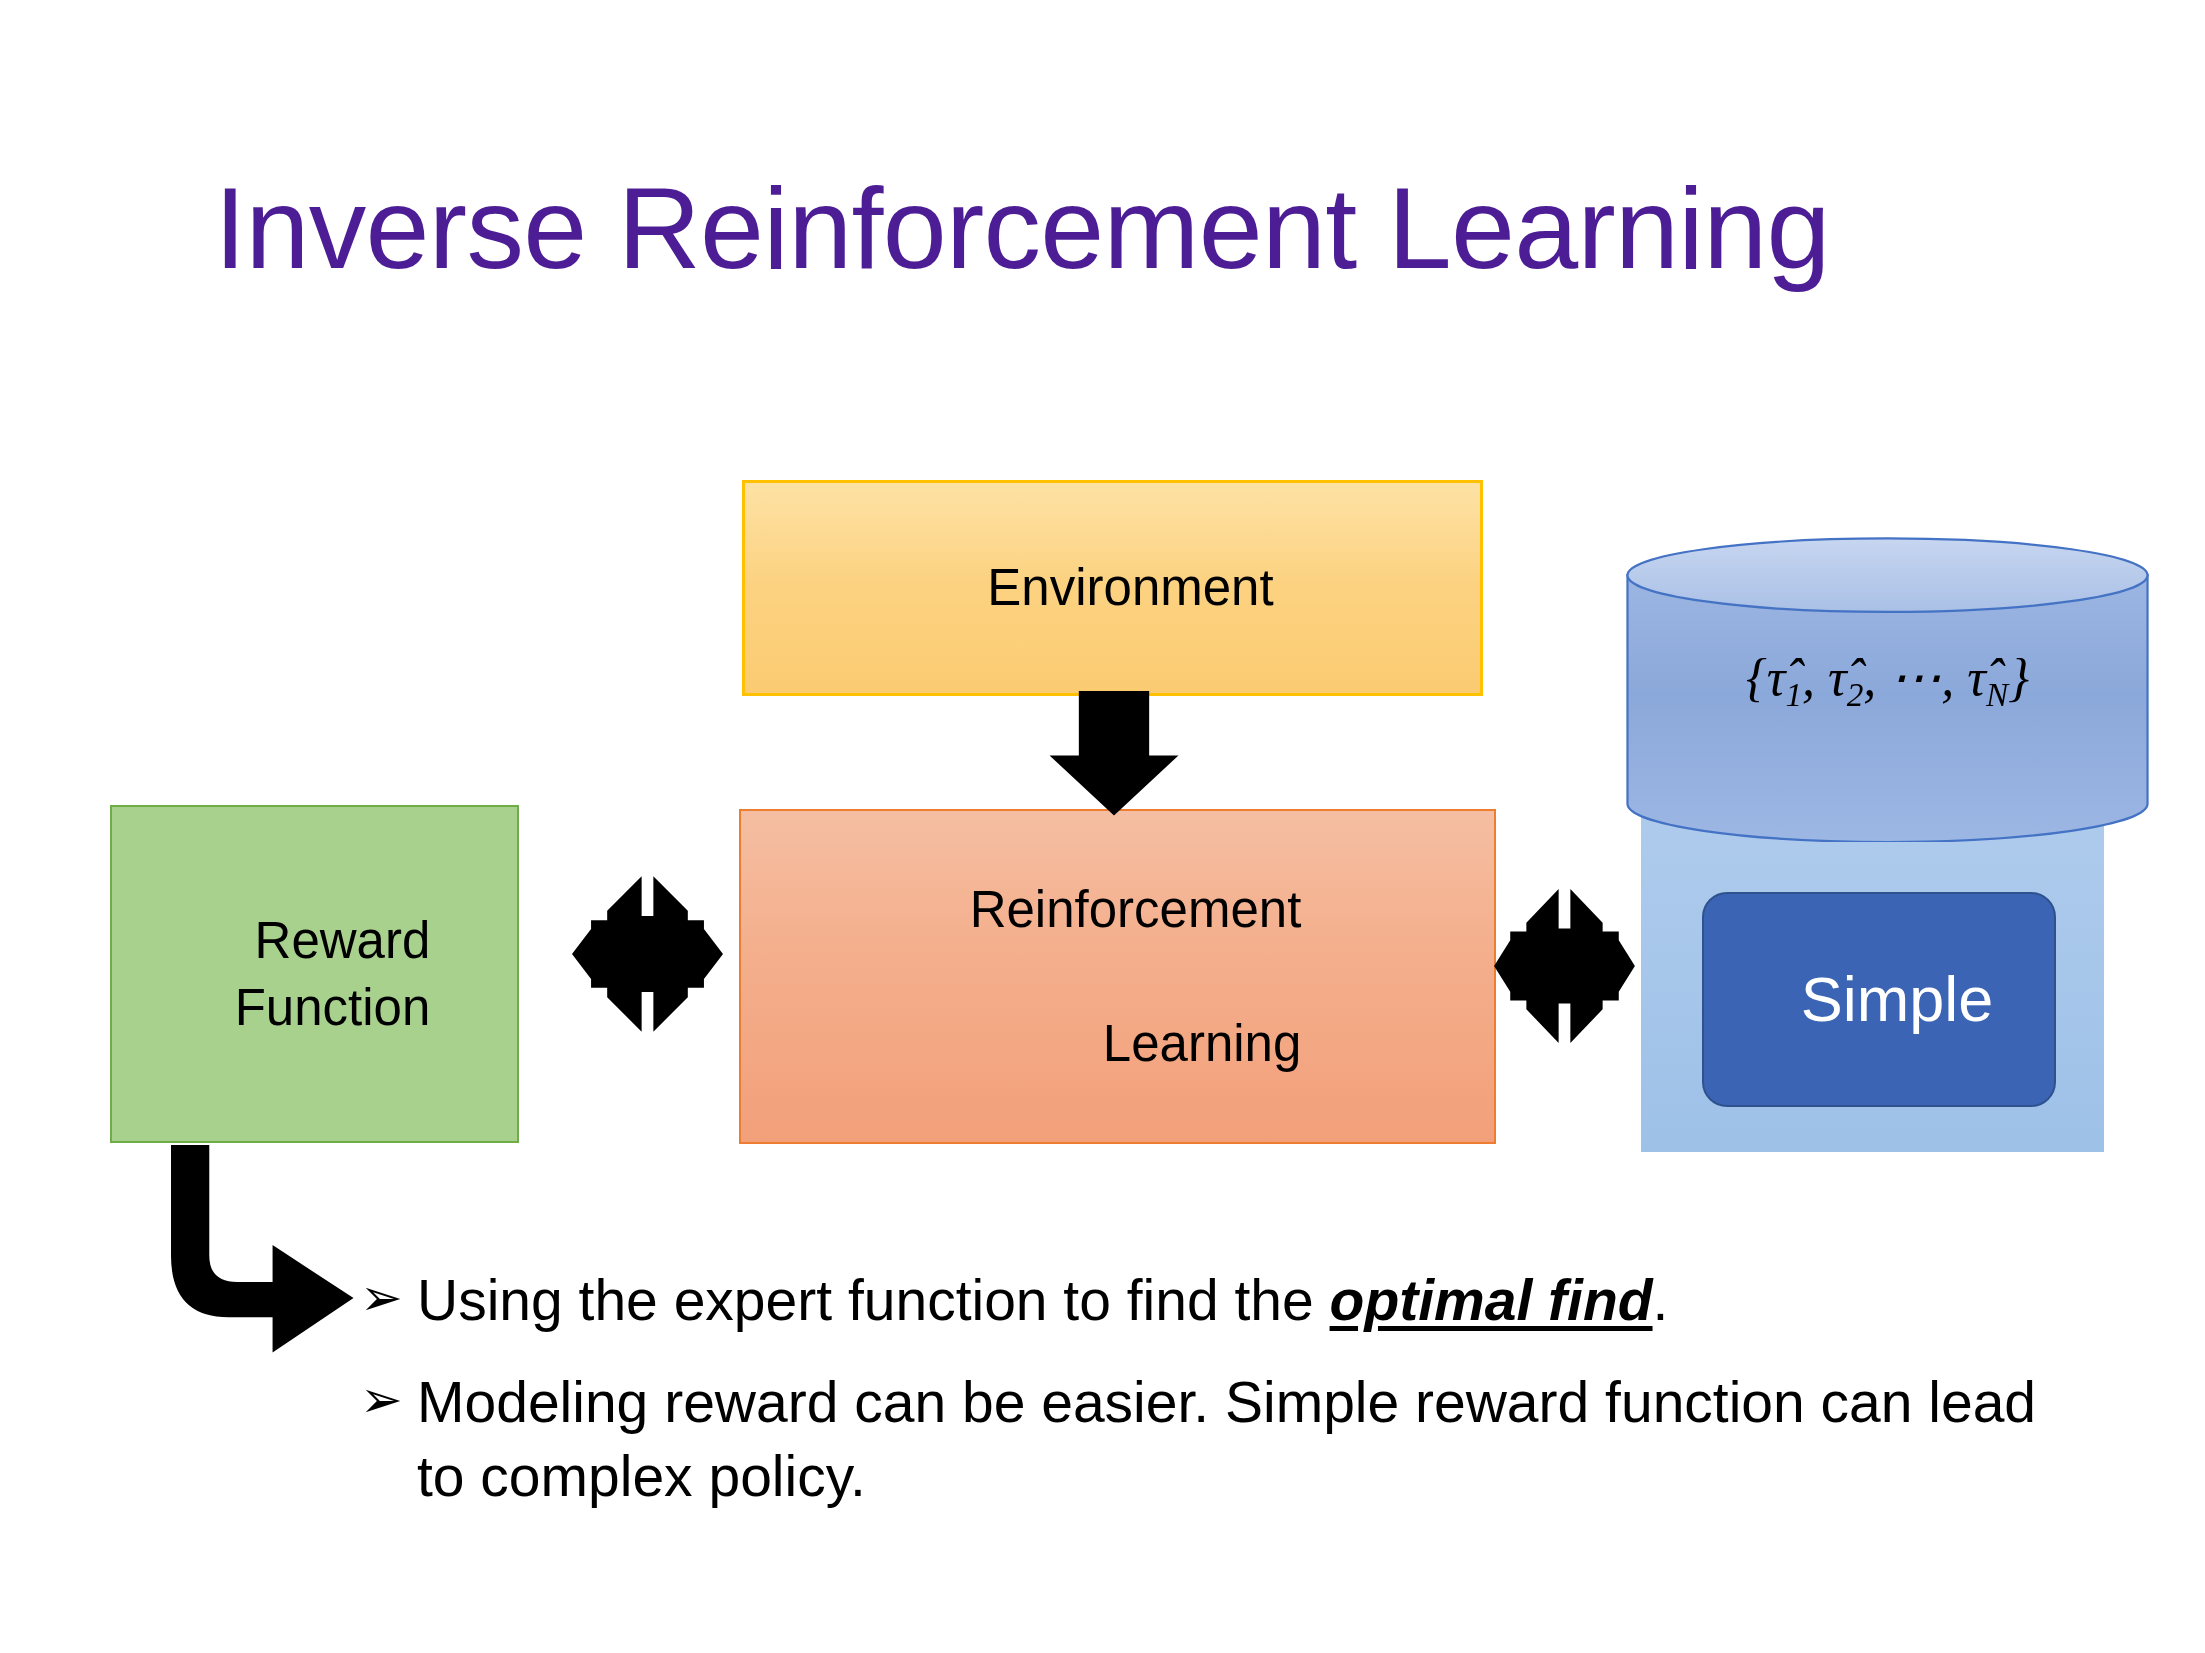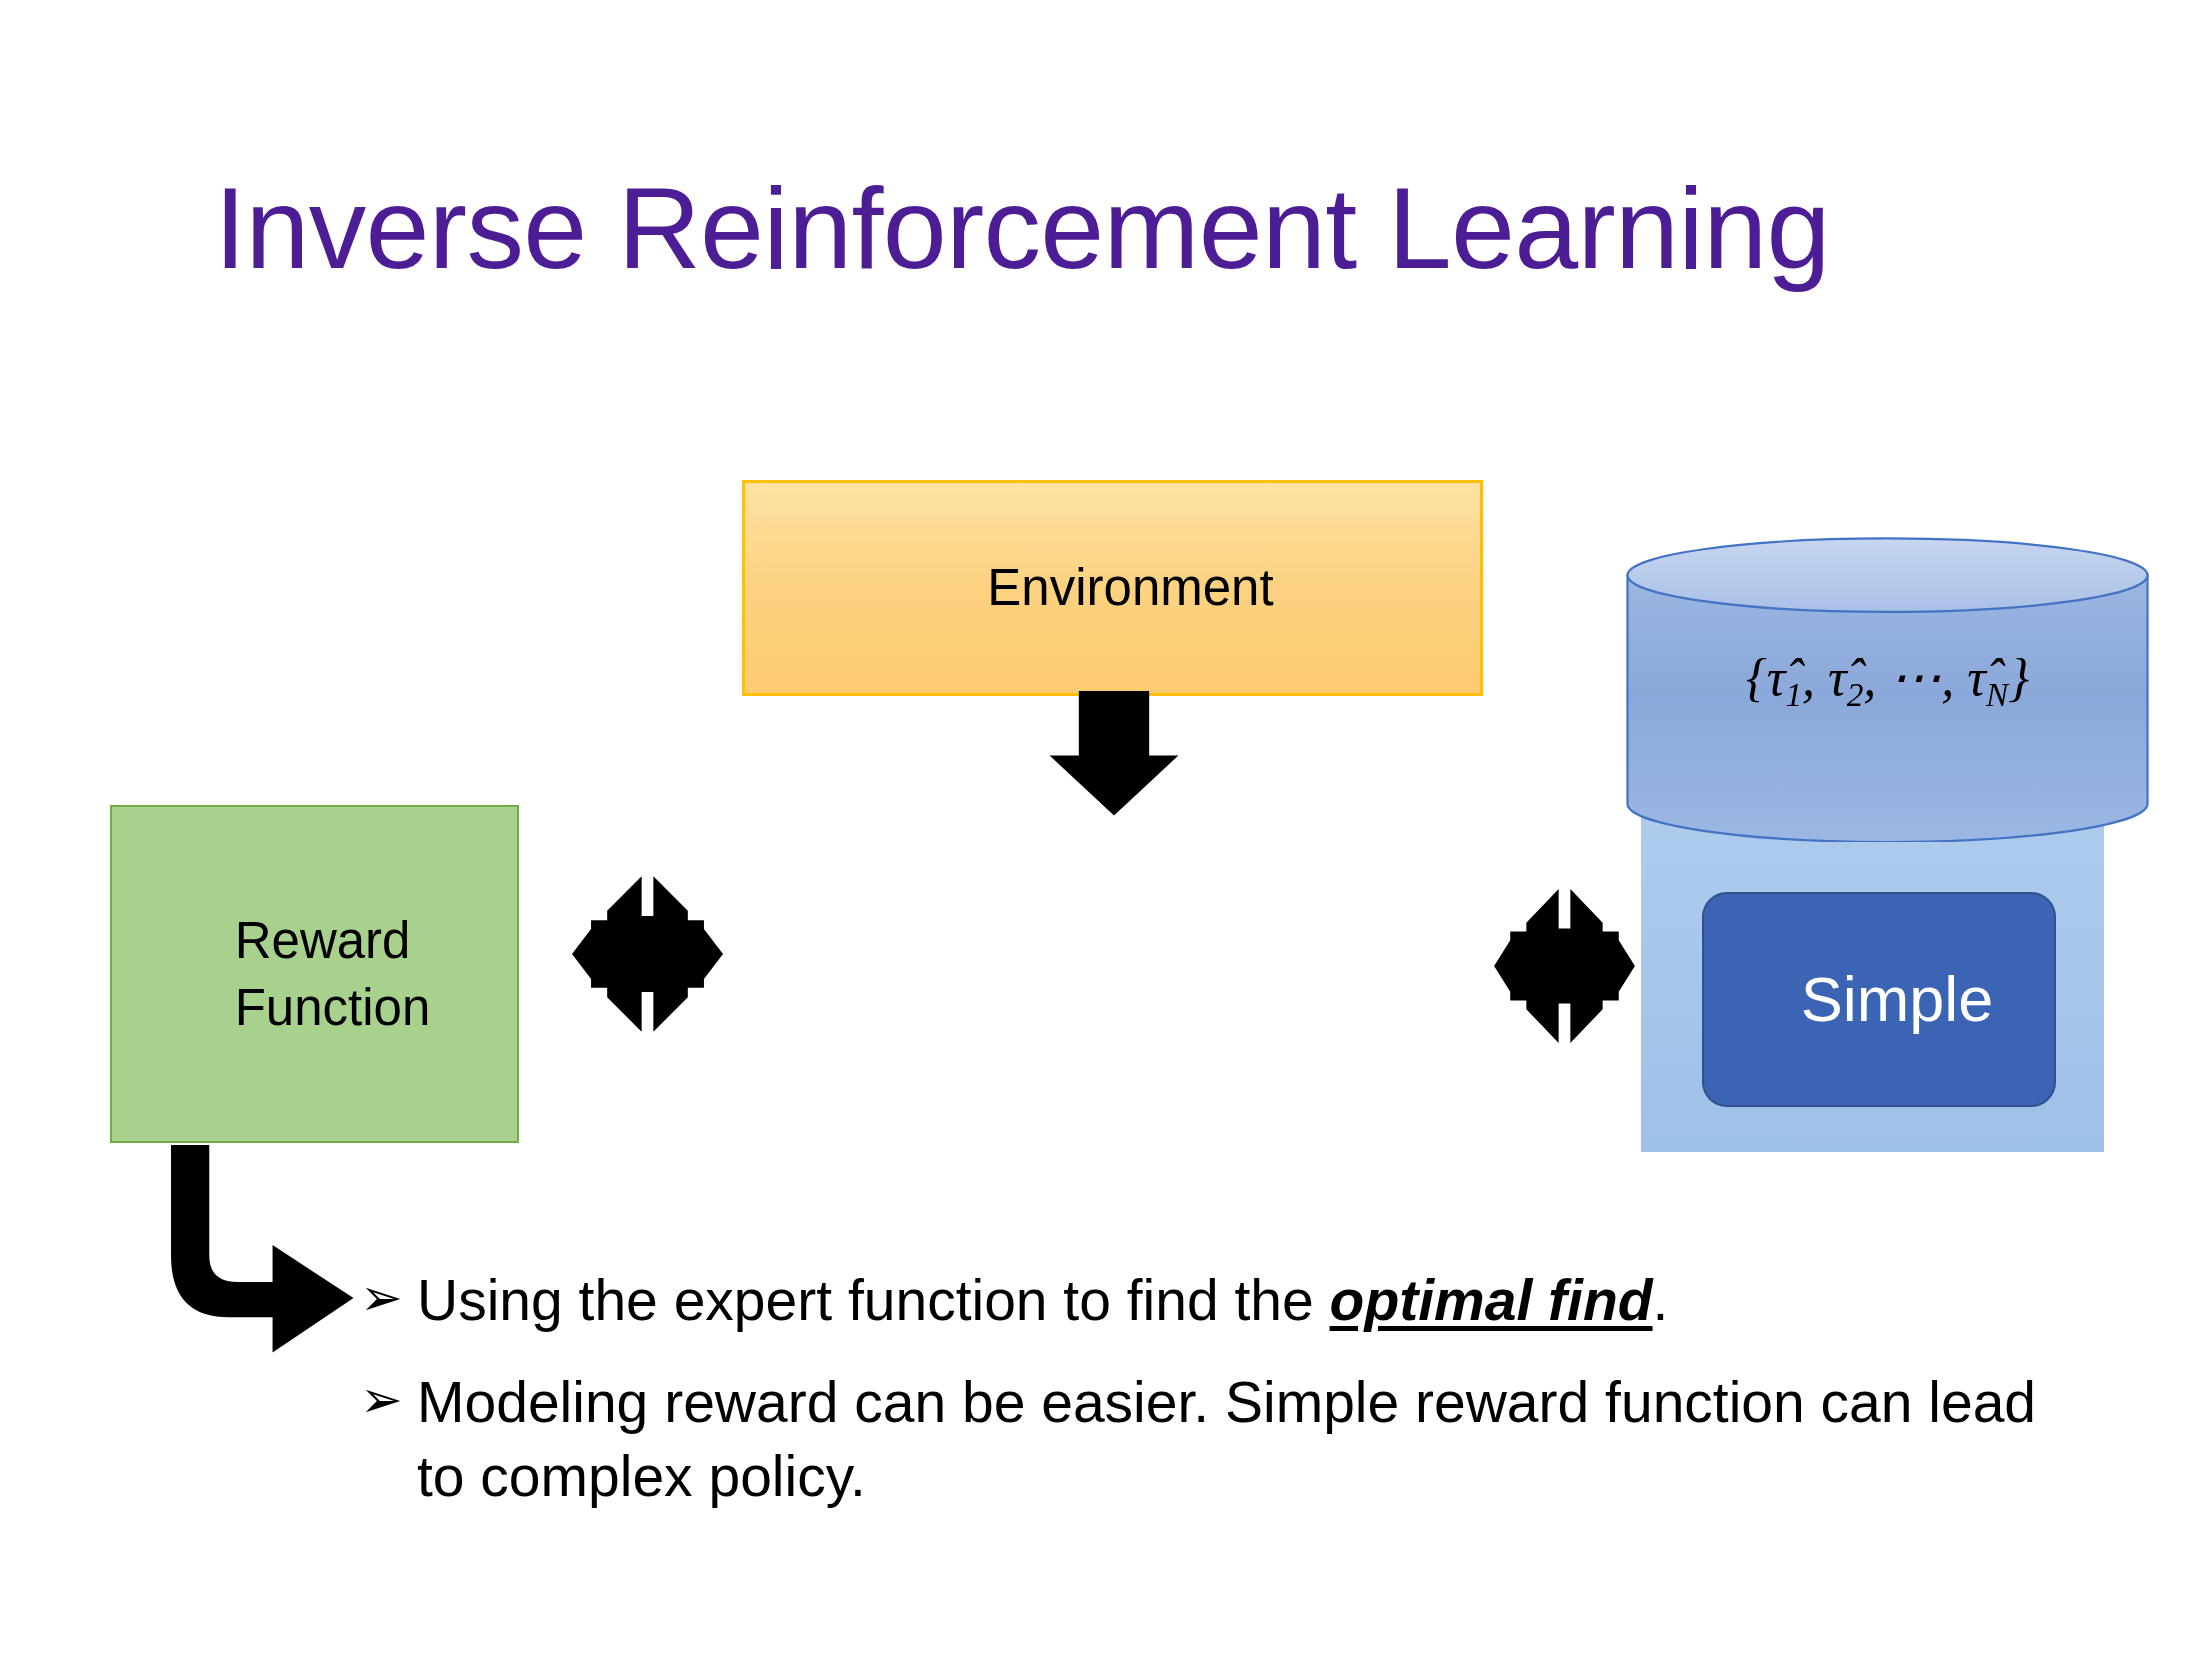--- a/index.html
+++ b/index.html
@@ -34,21 +34,21 @@
     white-space: nowrap;
   }
 
   
   .proc-box {
     position: absolute;
     box-sizing: border-box;
     display: flex;
     align-items: center;
     justify-content: center;
-    text-align: left;
+    text-align: right;
     color: #000000;
     font-family: "Liberation Sans", sans-serif;
     font-size: 51px;
     line-height: 1.32;
     white-space: pre-line;
     padding-left: 36px;
   }
 
   #env-box {
     left: 742px;
@@ -226,20 +226,23 @@
     <span class="v">{</span><span class="v">τ̂</span><span class="sub">1</span><span class="v">,&nbsp;</span><span class="v">τ̂</span><span class="sub">2</span><span class="v">,&nbsp;⋯,&nbsp;</span><span class="v">τ̂</span><span class="subn">N</span><span class="v">}</span>
   </div>
 
   <div id="expert-box" class="proc-box">Simple</div>
 
   <div id="env-box" class="proc-box">Environment</div>
 
   <div id="reward-box" class="proc-box">Reward
 Function</div>
 
+  <div id="rl-box" class="proc-box">Reinforcement
+
+Learning</div>
 
   <div id="arrow-env-rl" class="arrow-svg">
     <svg width="132" height="126" viewBox="0 0 180 172" aria-hidden="true">
       <path d="M42,0 L42,88 L2,88 L90,170 L178,88 L138,88 L138,0 Z" fill="#000000"></path>
     </svg>
   </div>
 
   <div id="quad-left" class="arrow-svg">
     <svg width="151" height="156" viewBox="0 0 206 212" aria-hidden="true">
       <path d="M95,0 L48,47 L48,60 L26,60 L26,72 L0,106 L26,140 L26,152 L48,152 L48,165 L95,212 L95,158 L111,158 L111,212 L158,165 L158,152 L180,152 L180,140 L206,106 L180,72 L180,60 L158,60 L158,47 L111,0 L111,54 L95,54 Z" fill="#000000"></path>

